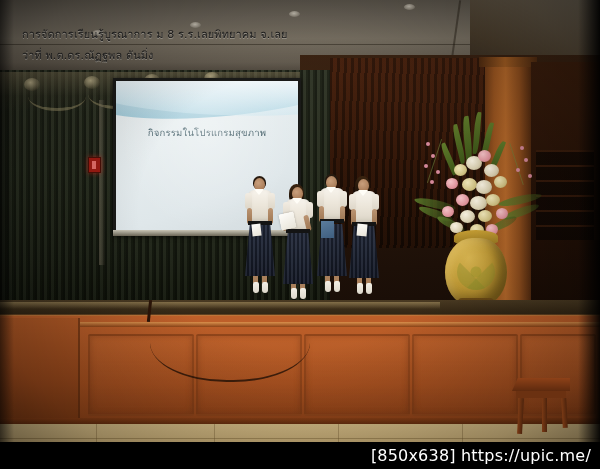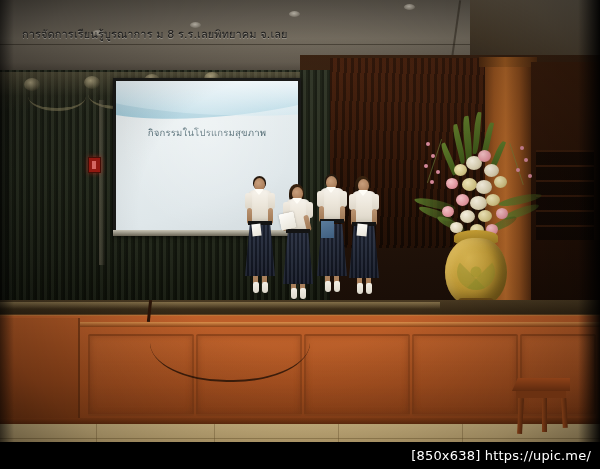--- a/index.html
+++ b/index.html
@@ -505,21 +505,21 @@
     width: 600px; height: 27px;
     background: #000000;
     display: flex;
     align-items: center;
     justify-content: flex-end;
     padding-right: 9px;
     box-sizing: border-box;
   }
   .watermark-text {
     color: #ffffff;
-    font-size: 13px;
+    font-size: 16px;
     font-family: "DejaVu Sans", "Liberation Sans", sans-serif;
     letter-spacing: .2px;
     white-space: nowrap;
   }
 
   .vignette {
     position: absolute;
     left: 0; top: 0;
     width: 600px; height: 469px;
     pointer-events: none;
@@ -745,18 +745,19 @@
       <div class="sock" style="left:9px;top:107px;"></div>
       <div class="sock" style="left:18px;top:107px;"></div>
     </div>
 
     <div class="vignette"></div>
     <div class="edge-dark-left"></div>
     <div class="edge-dark-right"></div>
   </div>
 
   <div class="caption" id="caption-line-1">การจัดการเรียนรู้บูรณาการ ม 8 ร.ร.เลยพิทยาคม จ.เลย</div>
+  <div class="caption" id="caption-line-2">ว่าที่ พ.ต.ดร.ณัฏฐพล ตันมิ่ง</div>
 
   <div class="watermark-bar">
     <span class="watermark-text">[850x638] https://upic.me/</span>
   </div>
 
 </div>
 
 </body></html>

